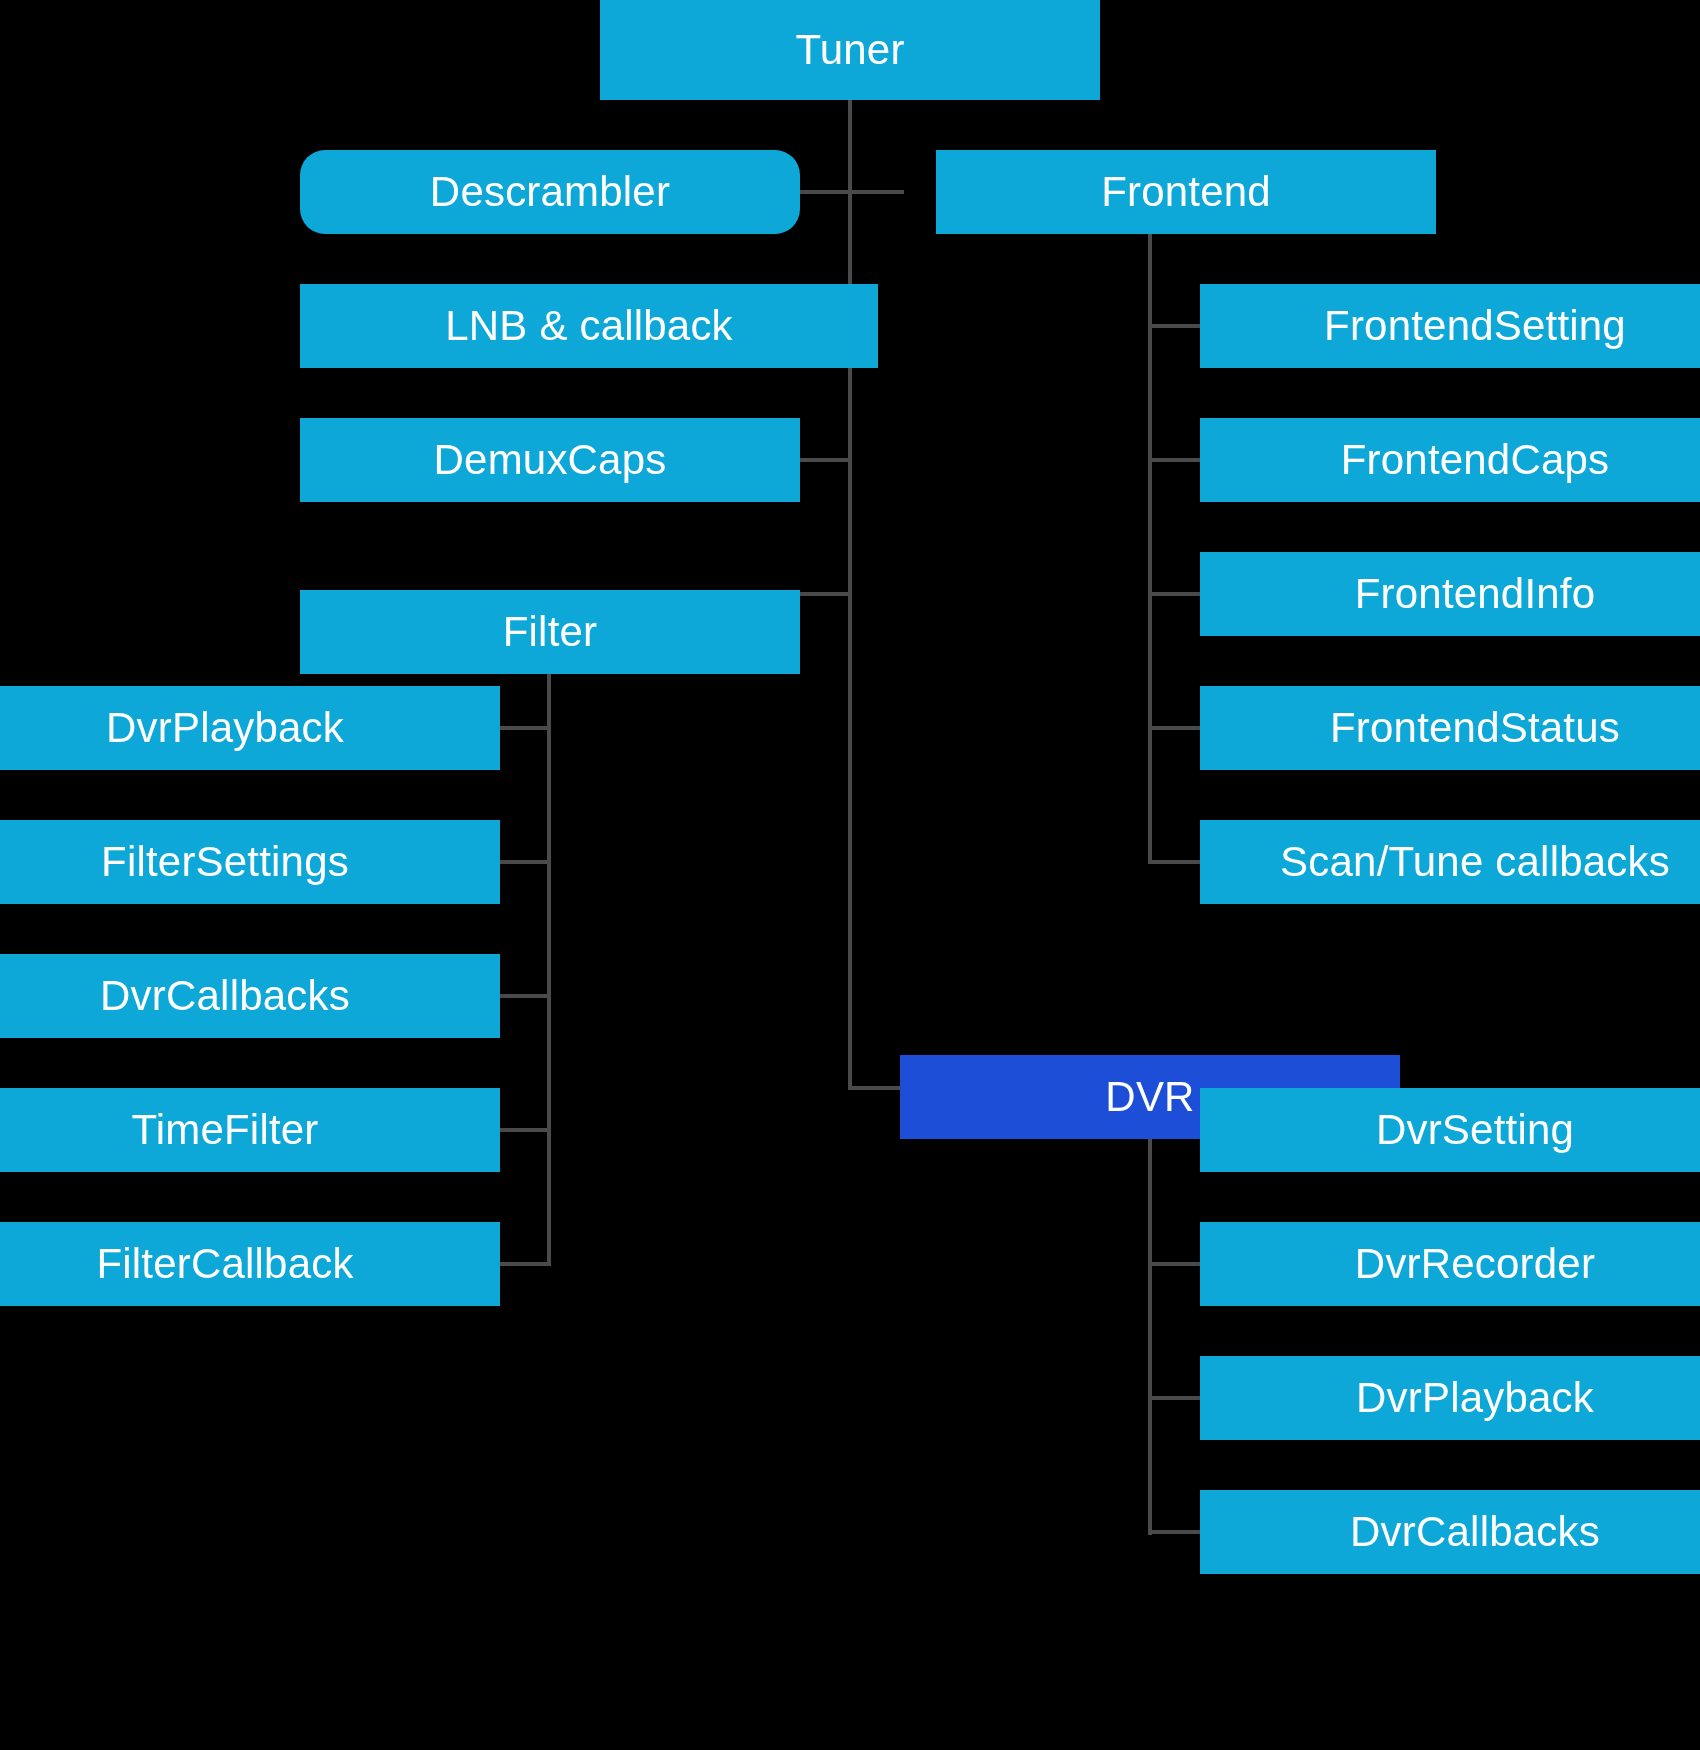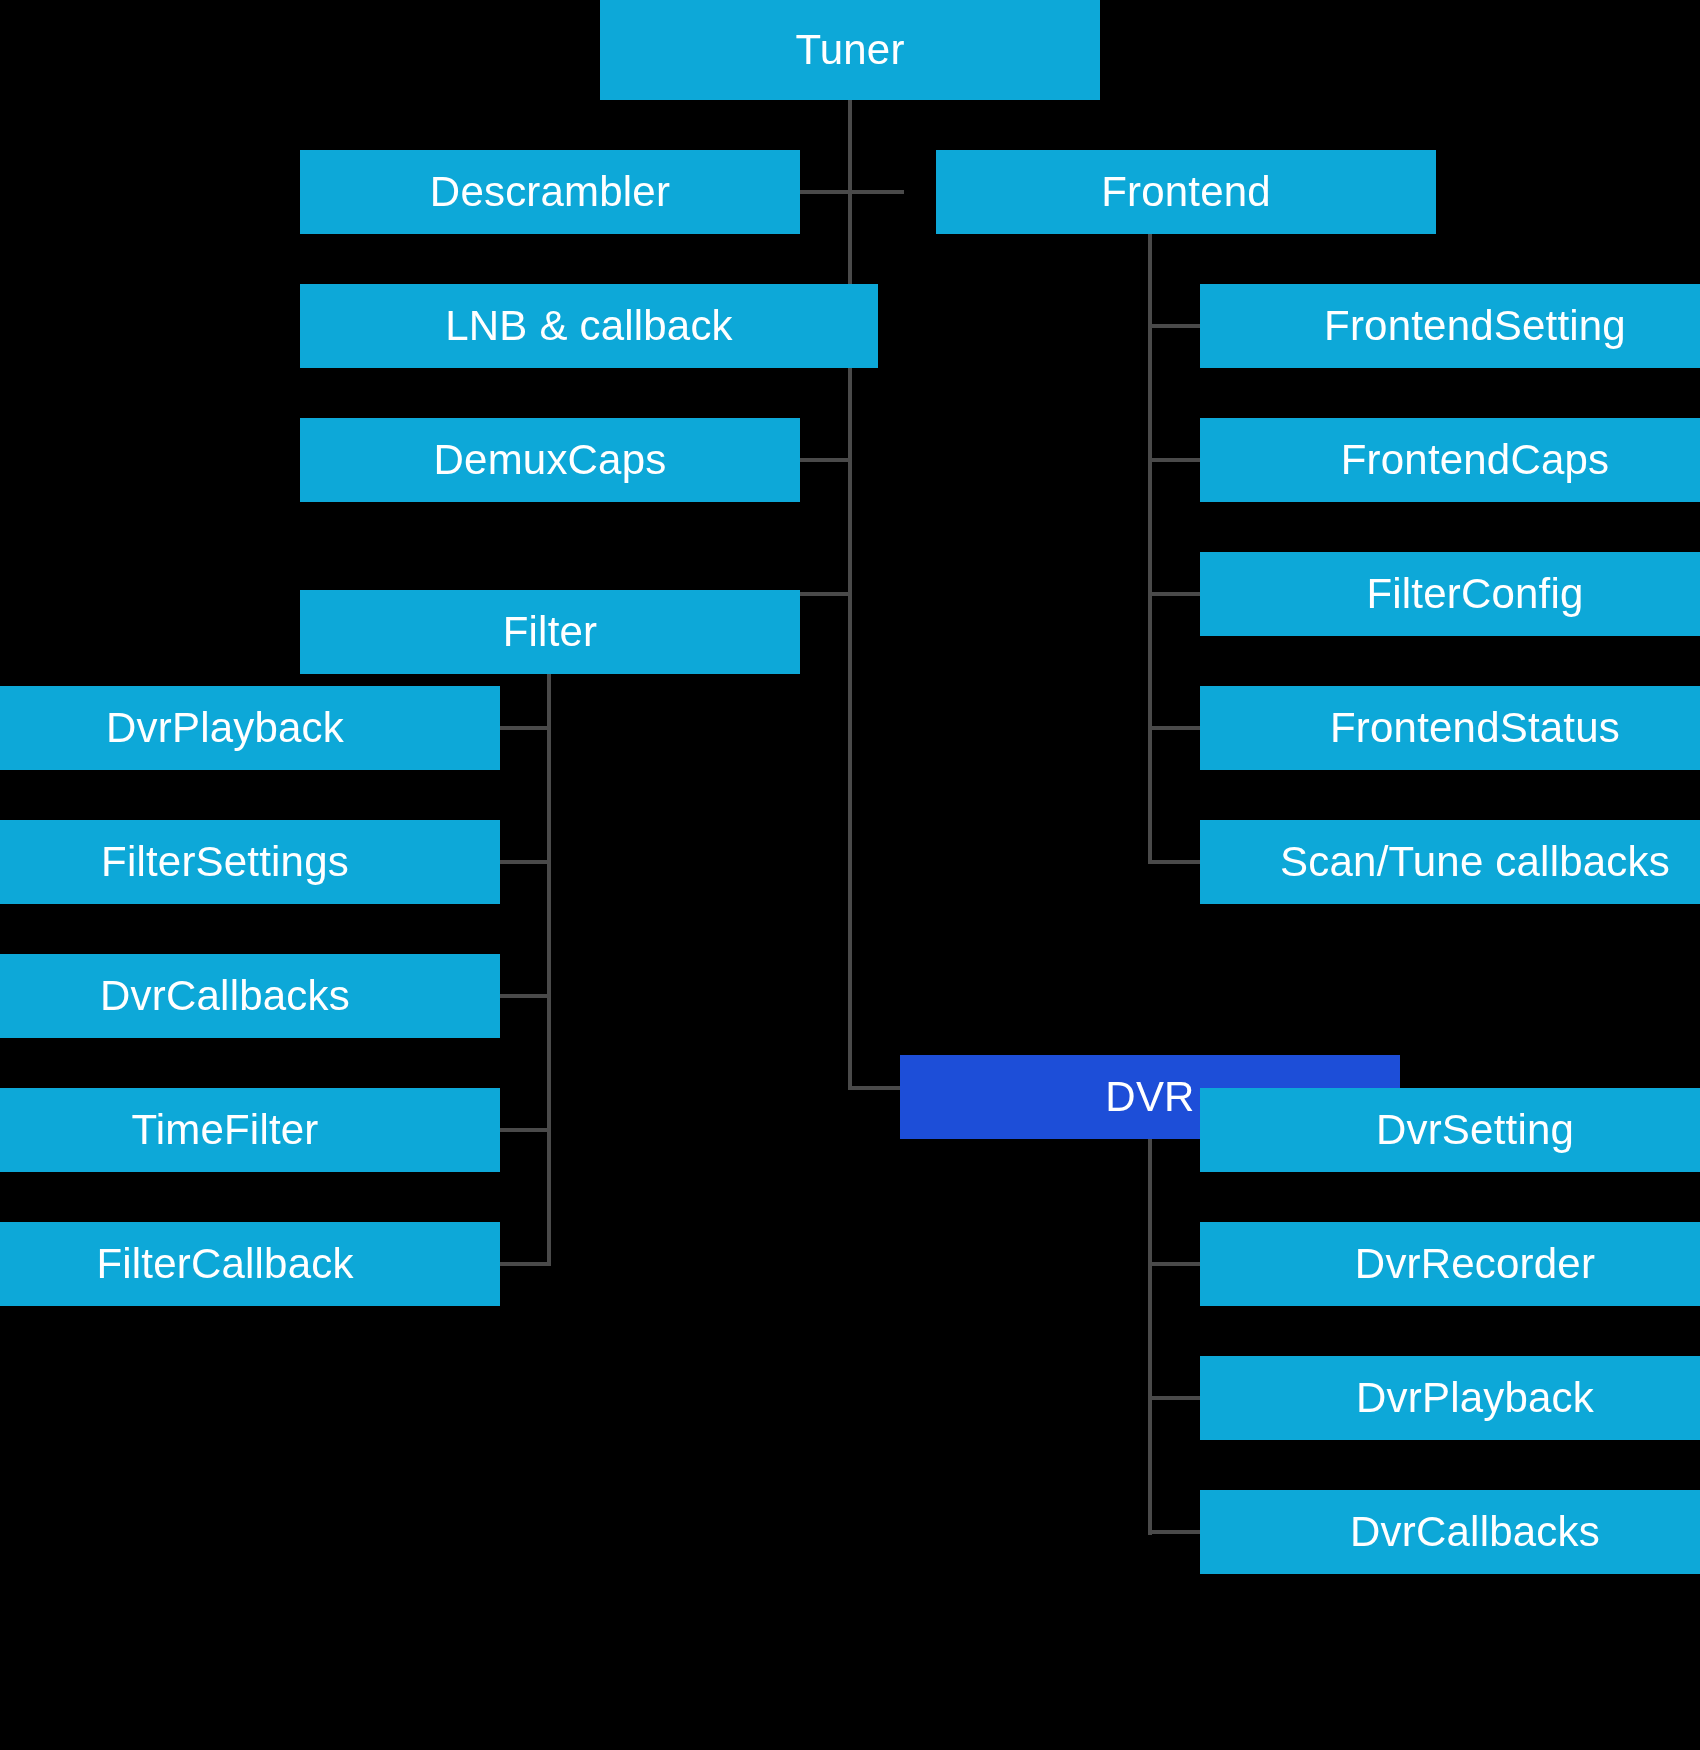--- a/index.html
+++ b/index.html
@@ -64,21 +64,21 @@
       <div class="edge v" style="left: 1148px; top: 1105px; height: 430px; background: rgb(74, 74, 74);"></div>
       <div class="edge h" style="left: 1148px; top: 1128px; width: 56px; background: rgb(74, 74, 74);"></div>
       <div class="edge h" style="left: 1148px; top: 1262px; width: 56px; background: rgb(74, 74, 74);"></div>
       <div class="edge h" style="left: 1148px; top: 1396px; width: 56px; background: rgb(74, 74, 74);"></div>
       <div class="edge h" style="left: 1148px; top: 1530px; width: 56px; background: rgb(74, 74, 74);"></div>
     </div>
   <div id="node-layer">
       <div class="node" style="left: 600px; top: 0px; width: 500px; height: 100px; background: rgb(13, 168, 216); color: rgb(255, 255, 255);">
         <span>Tuner</span>
       </div>
-      <div class="node" style="left: 300px; top: 150px; width: 500px; height: 84px; background: rgb(13, 168, 216); color: rgb(255, 255, 255);">
+      <div class="node" style="left: 300px; top: 150px; width: 500px; height: 84px; background: rgb(13, 168, 216); color: rgb(255, 255, 255); border-radius: 25px;">
         <span>Descrambler</span>
       </div>
       <div class="node" style="left: 300px; top: 284px; width: 578px; height: 84px; background: rgb(13, 168, 216); color: rgb(255, 255, 255);">
         <span>LNB &amp; callback</span>
       </div>
       <div class="node" style="left: 300px; top: 418px; width: 500px; height: 84px; background: rgb(13, 168, 216); color: rgb(255, 255, 255);">
         <span>DemuxCaps</span>
       </div>
       <div class="node" style="left: 300px; top: 552px; width: 500px; height: 84px; background: rgb(13, 168, 216); color: rgb(255, 255, 255); margin-top: 38px;">
         <span>Filter</span>
@@ -101,21 +101,21 @@
       <div class="node" style="left: 900px; top: 150px; width: 500px; height: 84px; background: rgb(13, 168, 216); color: rgb(255, 255, 255); margin-left: 36px;">
         <span>Frontend</span>
       </div>
       <div class="node" style="left: 1200px; top: 284px; width: 550px; height: 84px; background: rgb(13, 168, 216); color: rgb(255, 255, 255);">
         <span>FrontendSetting</span>
       </div>
       <div class="node" style="left: 1200px; top: 418px; width: 550px; height: 84px; background: rgb(13, 168, 216); color: rgb(255, 255, 255);">
         <span>FrontendCaps</span>
       </div>
       <div class="node" style="left: 1200px; top: 552px; width: 550px; height: 84px; background: rgb(13, 168, 216); color: rgb(255, 255, 255);">
-        <span>FilterConfig</span>
+        <span>FrontendInfo</span>
       </div>
       <div class="node" style="left: 1200px; top: 686px; width: 550px; height: 84px; background: rgb(13, 168, 216); color: rgb(255, 255, 255);">
         <span>FrontendStatus</span>
       </div>
       <div class="node" style="left: 1200px; top: 820px; width: 550px; height: 84px; background: rgb(13, 168, 216); color: rgb(255, 255, 255);">
         <span>Scan/Tune callbacks</span>
       </div>
       <div class="node" style="left: 900px; top: 1055px; width: 500px; height: 84px; background: #1d4ed8; color: rgb(255, 255, 255);">
         <span>DVR</span>
       </div>

